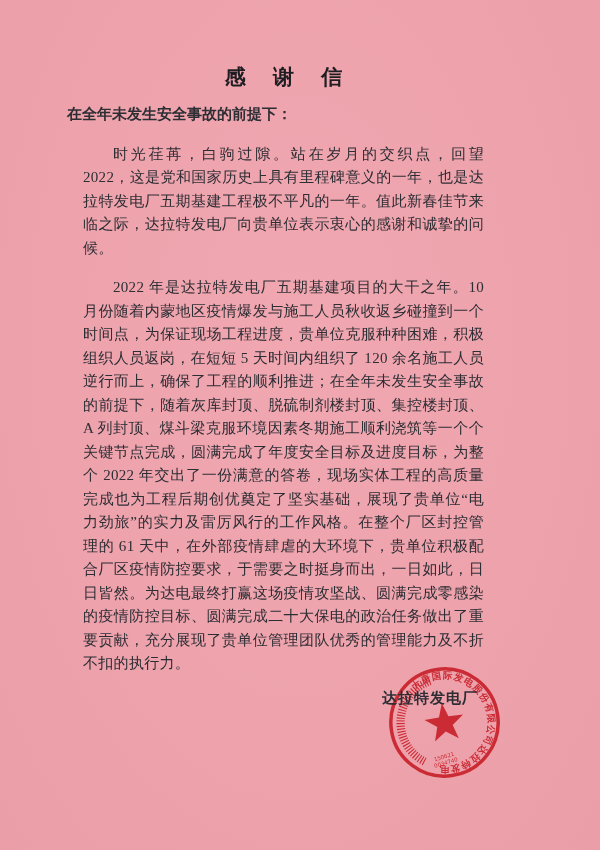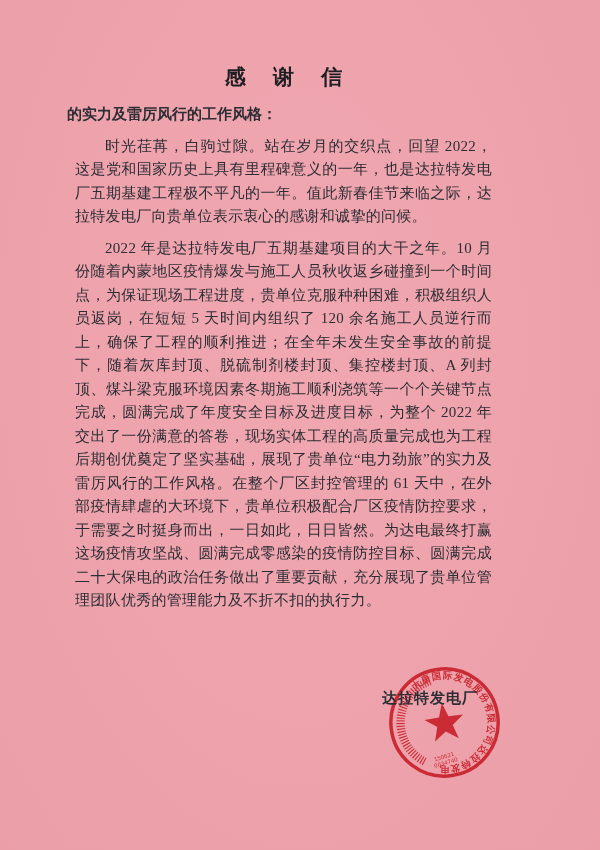--- a/index.html
+++ b/index.html
@@ -34,21 +34,21 @@
     color: #1d1d22;
     line-height: 1.3;
   }
   .salutation {
     margin: 0;
     font-size: 15px;
     line-height: 23.5px;
     font-weight: bold;
   }
   .para {
-    margin: 8px;
+    margin: 16px;
     font-size: 15px;
     line-height: 23.5px;
     text-align: justify;
     text-indent: 2em;
     letter-spacing: 0.3px;
   }
   .sign-area {
     position: absolute;
     top: 687px;
     left: 330px;
@@ -77,21 +77,21 @@
     mix-blend-mode: multiply;
   }
 </style>
 </head>
 <body>
 
 <div class="paper">
 
   <h1 class="title">感 谢 信</h1>
 
-  <p class="salutation">的实力及雷厉风行的工作风格：</p>
+  <p class="salutation">在全年未发生安全事故的前提下：</p>
 
   <p class="para">时光荏苒，白驹过隙。站在岁月的交织点，回望 2022，这是党和国家历史上具有里程碑意义的一年，也是达拉特发电厂五期基建工程极不平凡的一年。值此新春佳节来临之际，达拉特发电厂向贵单位表示衷心的感谢和诚挚的问候。</p>
   <p class="para">2022 年是达拉特发电厂五期基建项目的大干之年。10 月份随着内蒙地区疫情爆发与施工人员秋收返乡碰撞到一个时间点，为保证现场工程进度，贵单位克服种种困难，积极组织人员返岗，在短短 5 天时间内组织了 120 余名施工人员逆行而上，确保了工程的顺利推进；在全年未发生安全事故的前提下，随着灰库封顶、脱硫制剂楼封顶、集控楼封顶、A 列封顶、煤斗梁克服环境因素冬期施工顺利浇筑等一个个关键节点完成，圆满完成了年度安全目标及进度目标，为整个 2022 年交出了一份满意的答卷，现场实体工程的高质量完成也为工程后期创优奠定了坚实基础，展现了贵单位“电力劲旅”的实力及雷厉风行的工作风格。在整个厂区封控管理的 61 天中，在外部疫情肆虐的大环境下，贵单位积极配合厂区疫情防控要求，于需要之时挺身而出，一日如此，日日皆然。为达电最终打赢这场疫情攻坚战、圆满完成零感染的疫情防控目标、圆满完成二十大保电的政治任务做出了重要贡献，充分展现了贵单位管理团队优秀的管理能力及不折不扣的执行力。</p>
 
   <div class="sign-area">
     <div class="sign-name">达拉特发电厂</div>
   </div>
 
   <svg class="stamp" viewBox="0 0 120 120" xmlns="http://www.w3.org/2000/svg" aria-hidden="true">
     <g transform="rotate(-8 60 60)" fill="none" stroke="none">

